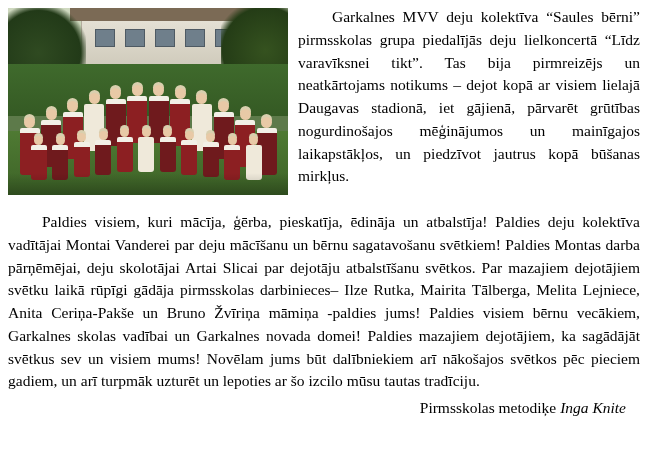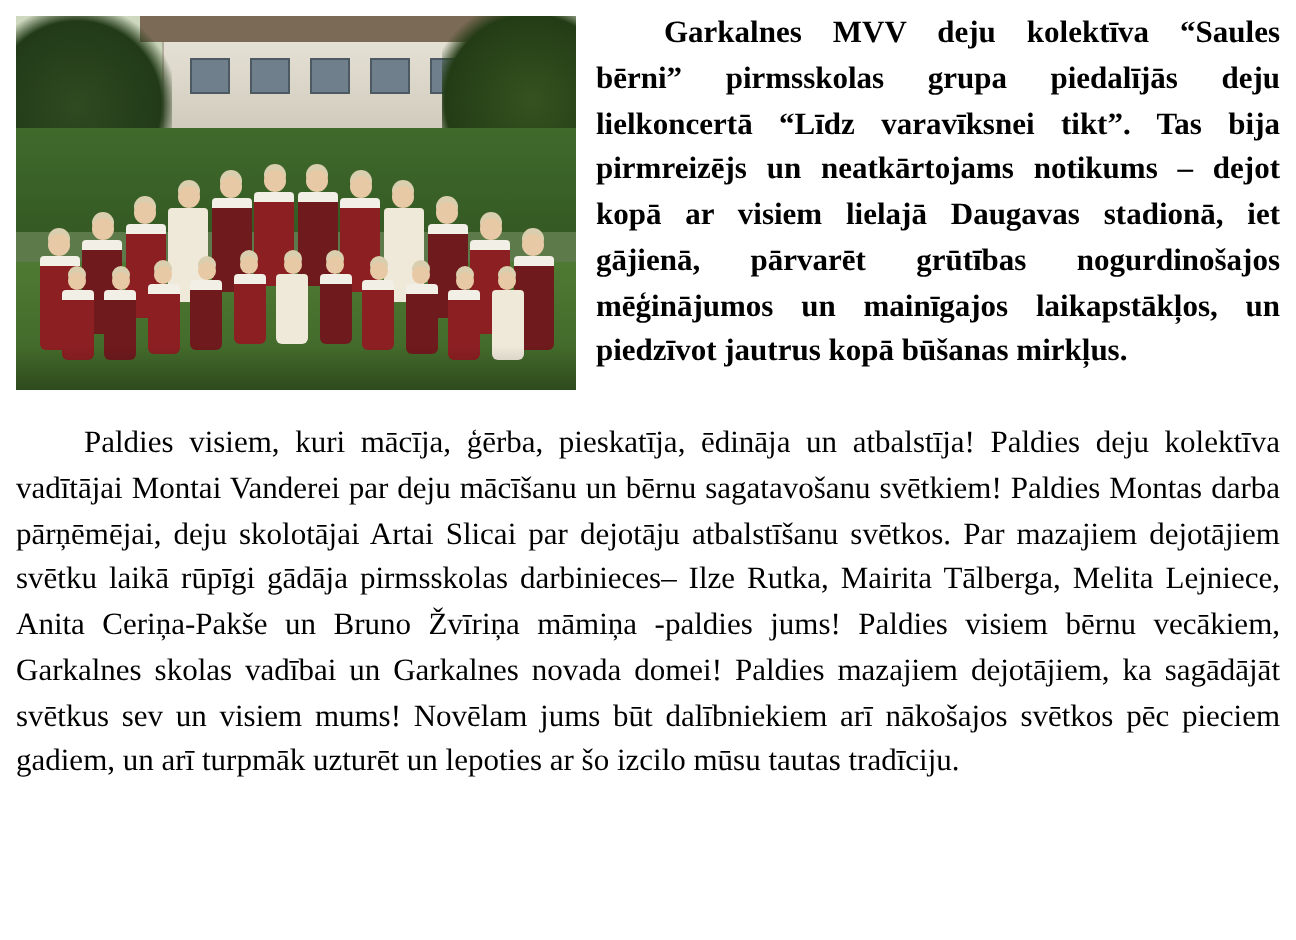--- a/index.html
+++ b/index.html
@@ -99,21 +99,20 @@
 
   p {
     margin: 0 0 0 0;
     text-align: justify;
     text-justify: inter-word;
     font-size: 15.5px;
     line-height: 1.47;
   }
   p.lead {
     text-indent: 34px;
-    font-weight: bold;
   }
   p.body-par {
     text-indent: 34px;
     margin-top: 12px;
   }
   .sig {
     margin-top: 6px;
     text-align: right;
     font-size: 15.5px;
     padding-right: 14px;
@@ -240,14 +239,18 @@
     </div>
     <div class="ph-shadow"></div>
   </div>
 
   <p class="lead">Garkalnes MVV deju kolektīva “Saules bērni” pirmsskolas grupa piedalījās deju lielkoncertā “Līdz varavīksnei tikt”. Tas bija pirmreizējs un neatkārtojams notikums – dejot kopā ar visiem lielajā Daugavas stadionā, iet gājienā, pārvarēt grūtības nogurdinošajos mēģinājumos un mainīgajos laikapstākļos, un piedzīvot jautrus kopā būšanas mirkļus.</p>
 
   <div class="clear"></div>
 
   <p class="body-par">Paldies visiem, kuri mācīja, ģērba, pieskatīja, ēdināja un atbalstīja! Paldies deju kolektīva vadītājai Montai Vanderei par deju mācīšanu un bērnu sagatavošanu svētkiem! Paldies Montas darba pārņēmējai, deju skolotājai Artai Slicai par dejotāju atbalstīšanu svētkos. Par mazajiem dejotājiem svētku laikā rūpīgi gādāja pirmsskolas darbinieces– Ilze Rutka, Mairita Tālberga, Melita Lejniece, Anita Ceriņa-Pakše un Bruno Žvīriņa māmiņa -paldies jums! Paldies visiem bērnu vecākiem, Garkalnes skolas vadībai un Garkalnes novada domei! Paldies mazajiem dejotājiem, ka sagādājāt svētkus sev un visiem mums! Novēlam jums būt dalībniekiem arī nākošajos svētkos pēc pieciem gadiem, un arī turpmāk uzturēt un lepoties ar šo izcilo mūsu tautas tradīciju.</p>
 
+  <div class="sig">
+    <span>Pirmsskolas  metodiķe</span>
+    <span class="name">Inga Knite</span>
+  </div>
 
 </div>
 
 </body></html>

